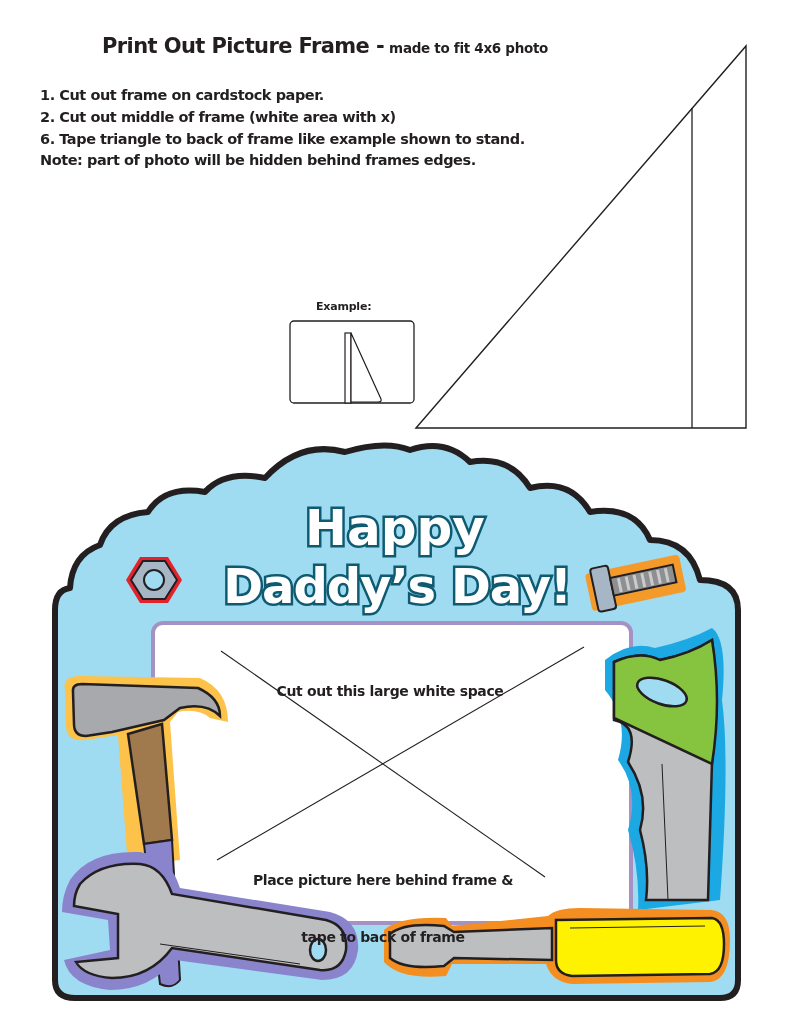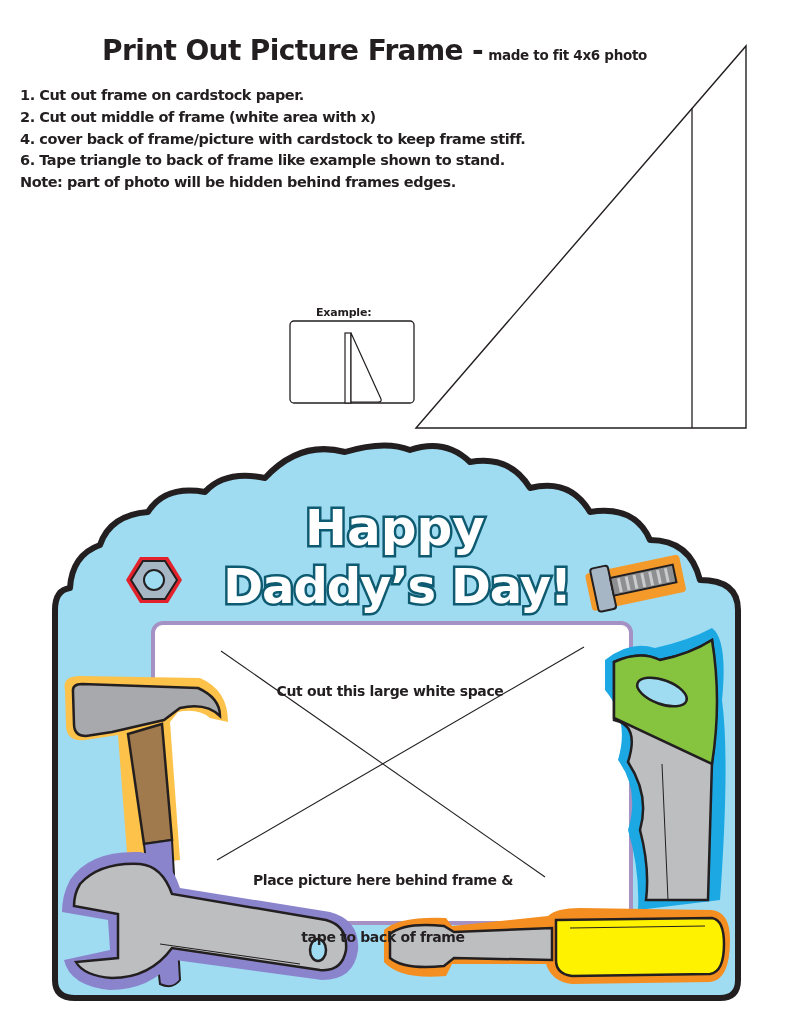--- a/index.html
+++ b/index.html
@@ -1,38 +1,37 @@
 <!DOCTYPE html>
 <html><head>
 <meta charset="utf-8">
 <style>
   html, body { margin: 0; padding: 0; background: #ffffff; }
   body { width: 791px; height: 1024px; position: relative; overflow: hidden; font-family: "DejaVu Sans", sans-serif; color: #231f20; }
   .title { position: absolute; left: 102px; top: 34px; white-space: nowrap; }
-  .title .main { font-family: "DejaVu Sans", sans-serif; font-weight: bold; font-size: 28px; letter-spacing: -0.6px; }
+  .title .main { font-family: "DejaVu Sans", sans-serif; font-weight: bold; font-size: 21px; letter-spacing: -0.6px; }
   .title .sub { font-family: "DejaVu Sans", sans-serif; font-weight: bold; font-size: 13.5px; letter-spacing: -0.3px; }
-  .steps { position: absolute; left: 20px; top: 85px; margin: 0; padding: 0; list-style: none; }
+  .steps { position: absolute; left: 40px; top: 85px; margin: 0; padding: 0; list-style: none; }
   .steps li { font-family: "DejaVu Sans", sans-serif; font-weight: bold; font-size: 14.5px; line-height: 21.8px; letter-spacing: -0.45px; white-space: nowrap; }
-  .example-label { position: absolute; left: 316px; top: 300px; font-weight: bold; font-size: 11px; letter-spacing: -0.2px; margin-top: 6px; }
+  .example-label { position: absolute; left: 316px; top: 300px; font-weight: bold; font-size: 11px; letter-spacing: -0.2px; }
   svg.art { position: absolute; left: 0; top: 0; }
   .frame-text { position: absolute; font-weight: bold; font-size: 14px; text-align: center; letter-spacing: -0.35px; white-space: nowrap; }
   .heading-svg text { font-family: "DejaVu Sans", sans-serif; font-weight: bold; }
 </style>
 </head>
 <body>
 
 <div class="title">
   <span class="main">Print Out Picture Frame -</span>
   <span class="sub">made to fit 4x6 photo</span>
 </div>
 
 <ul class="steps">
   <li>1.  Cut out frame on cardstock paper.</li>
   <li>2.  Cut out middle of frame (white area with x)</li>
-  <li>4.  cover back of frame/picture with cardstock to keep frame stiff.</li>
   <li>6. Tape triangle to back of frame like example shown to stand.</li>
   <li>Note: part of photo will be hidden behind frames edges.</li>
 </ul>
 
 <div class="example-label">Example:</div>
 
 <svg class="art" width="791" height="1024" viewBox="0 0 791 1024">
 
   <g>
     <rect x="290" y="321" width="124" height="82" rx="4" fill="#fff" stroke="#231f20" stroke-width="1.3"></rect>

